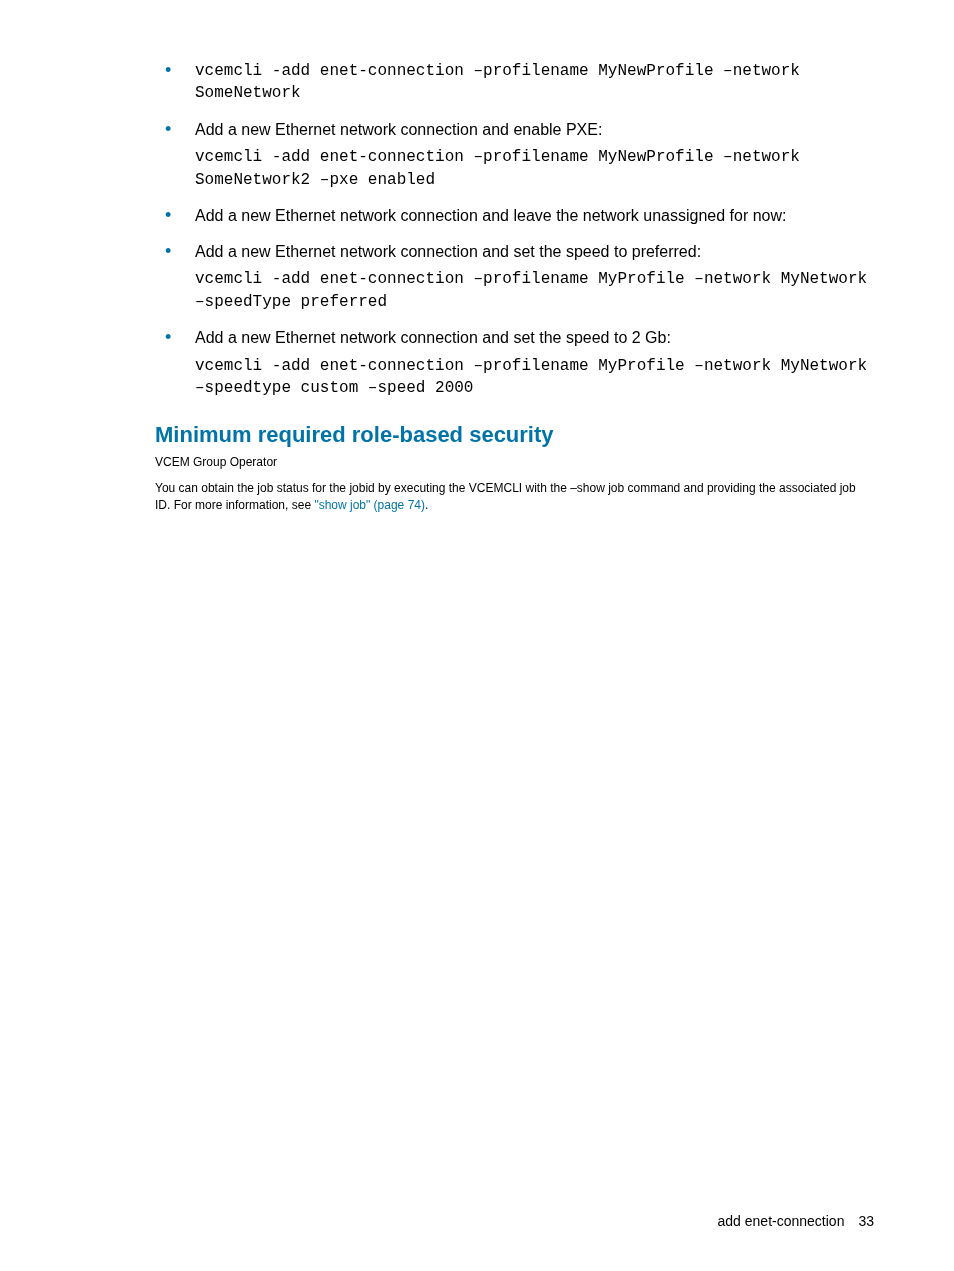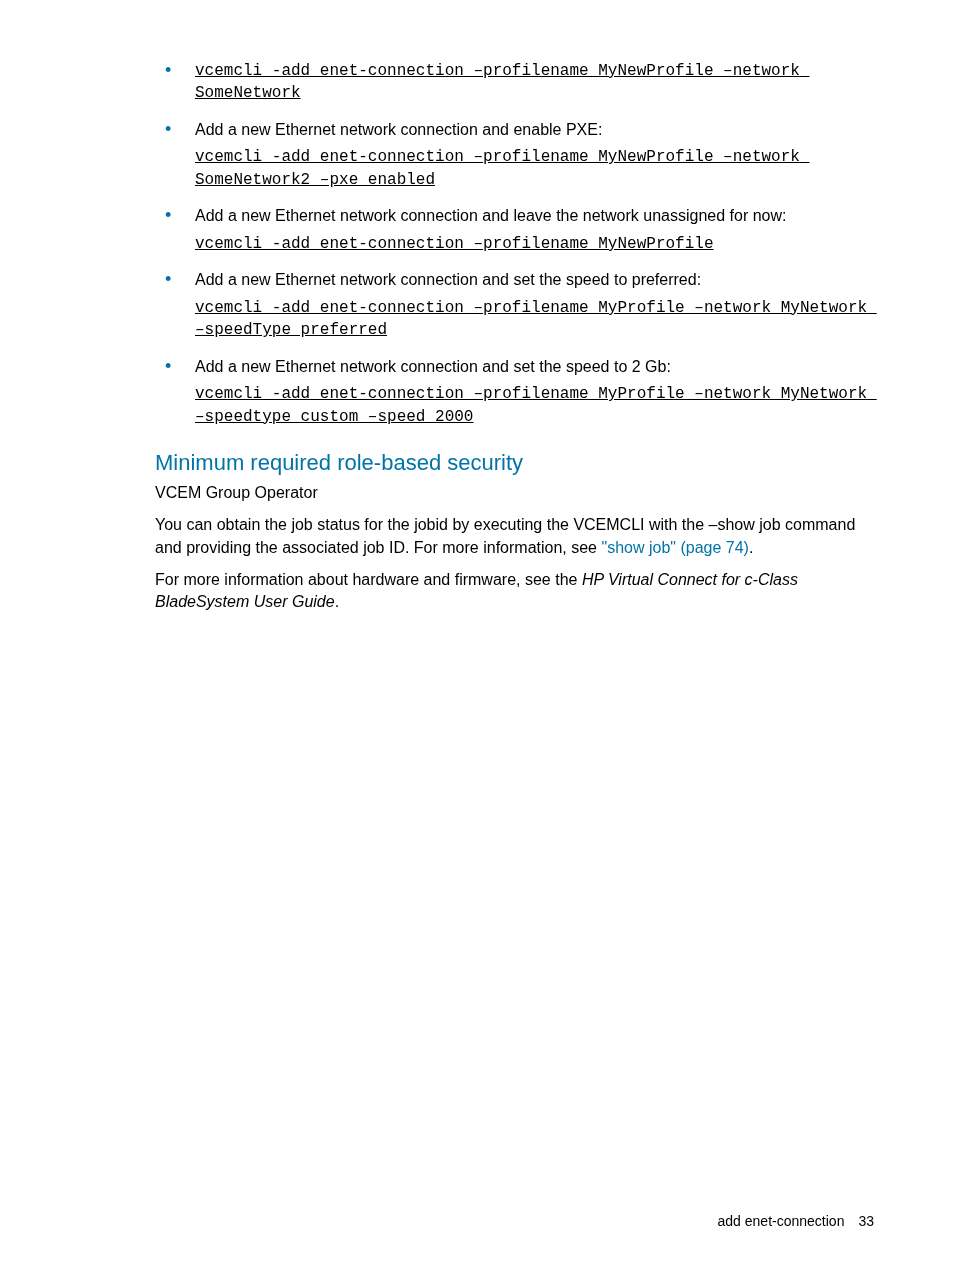--- a/index.html
+++ b/index.html
@@ -39,33 +39,32 @@
       font-size: 16px;
       line-height: 1.35;
       margin-bottom: 6px;
     }
     .code {
       font-family: "Courier New", Courier, monospace;
       font-size: 16px;
       line-height: 1.4;
       white-space: pre-wrap;
       word-break: break-word;
-      text-decoration: underline;
     }
     .code-inline {
       font-family: Liberation Sans, sans-serif;
     }
     h2 {
-      font-weight: normal;
+      font-weight: bold;
       color: #0073a8;
       font-size: 22px;
       margin: 22px 0 6px 0;
     }
     .body-text {
-      font-size: 16px;
+      font-size: 12px;
       line-height: 1.4;
       margin-bottom: 10px;
     }
     a.link {
       color: #0073a8;
       text-decoration: none;
     }
     .italic {
       font-style: italic;
     }
@@ -89,35 +88,33 @@
   <ul>
     <li>
       <div class="code">vcemcli -add enet-connection –profilename MyNewProfile –network SomeNetwork</div>
     </li>
     <li>
       <div class="desc">Add a new Ethernet network connection and enable PXE:</div>
       <div class="code">vcemcli -add enet-connection –profilename MyNewProfile –network SomeNetwork2 –pxe enabled</div>
     </li>
     <li>
       <div class="desc">Add a new Ethernet network connection and leave the network unassigned for now:</div>
-      <div class="code">vcemcli -add enet-connection –profilename MyNewProfile</div>
     </li>
     <li>
       <div class="desc"><span>Add a new Ethernet network connection and set the speed to </span><span class="code-inline">preferred</span><span>:</span></div>
       <div class="code">vcemcli -add enet-connection –profilename MyProfile –network MyNetwork –speedType preferred</div>
     </li>
     <li>
       <div class="desc">Add a new Ethernet network connection and set the speed to 2 Gb:</div>
       <div class="code">vcemcli -add enet-connection –profilename MyProfile –network MyNetwork –speedtype custom –speed 2000</div>
     </li>
   </ul>
 
   <h2>Minimum required role-based security</h2>
   <div class="body-text">VCEM Group Operator</div>
 
   <div class="body-text"><span>You can obtain the job status for the </span><span class="code-inline">jobid</span><span> by executing the VCEMCLI with the </span><span class="code-inline">–show job</span><span> command and providing the associated job ID. For more information, see </span><a href="#" class="link">"show job" (page 74)</a><span>.</span></div>
-  <div class="body-text"><span>For more information about hardware and firmware, see the </span><span class="italic">HP Virtual Connect for c-Class BladeSystem User Guide</span><span>.</span></div>
 
 </div>
 
 <div class="footer">
   <span>add enet-connection</span><span class="sep"></span><span>33</span>
 </div>
 
 </body></html>

